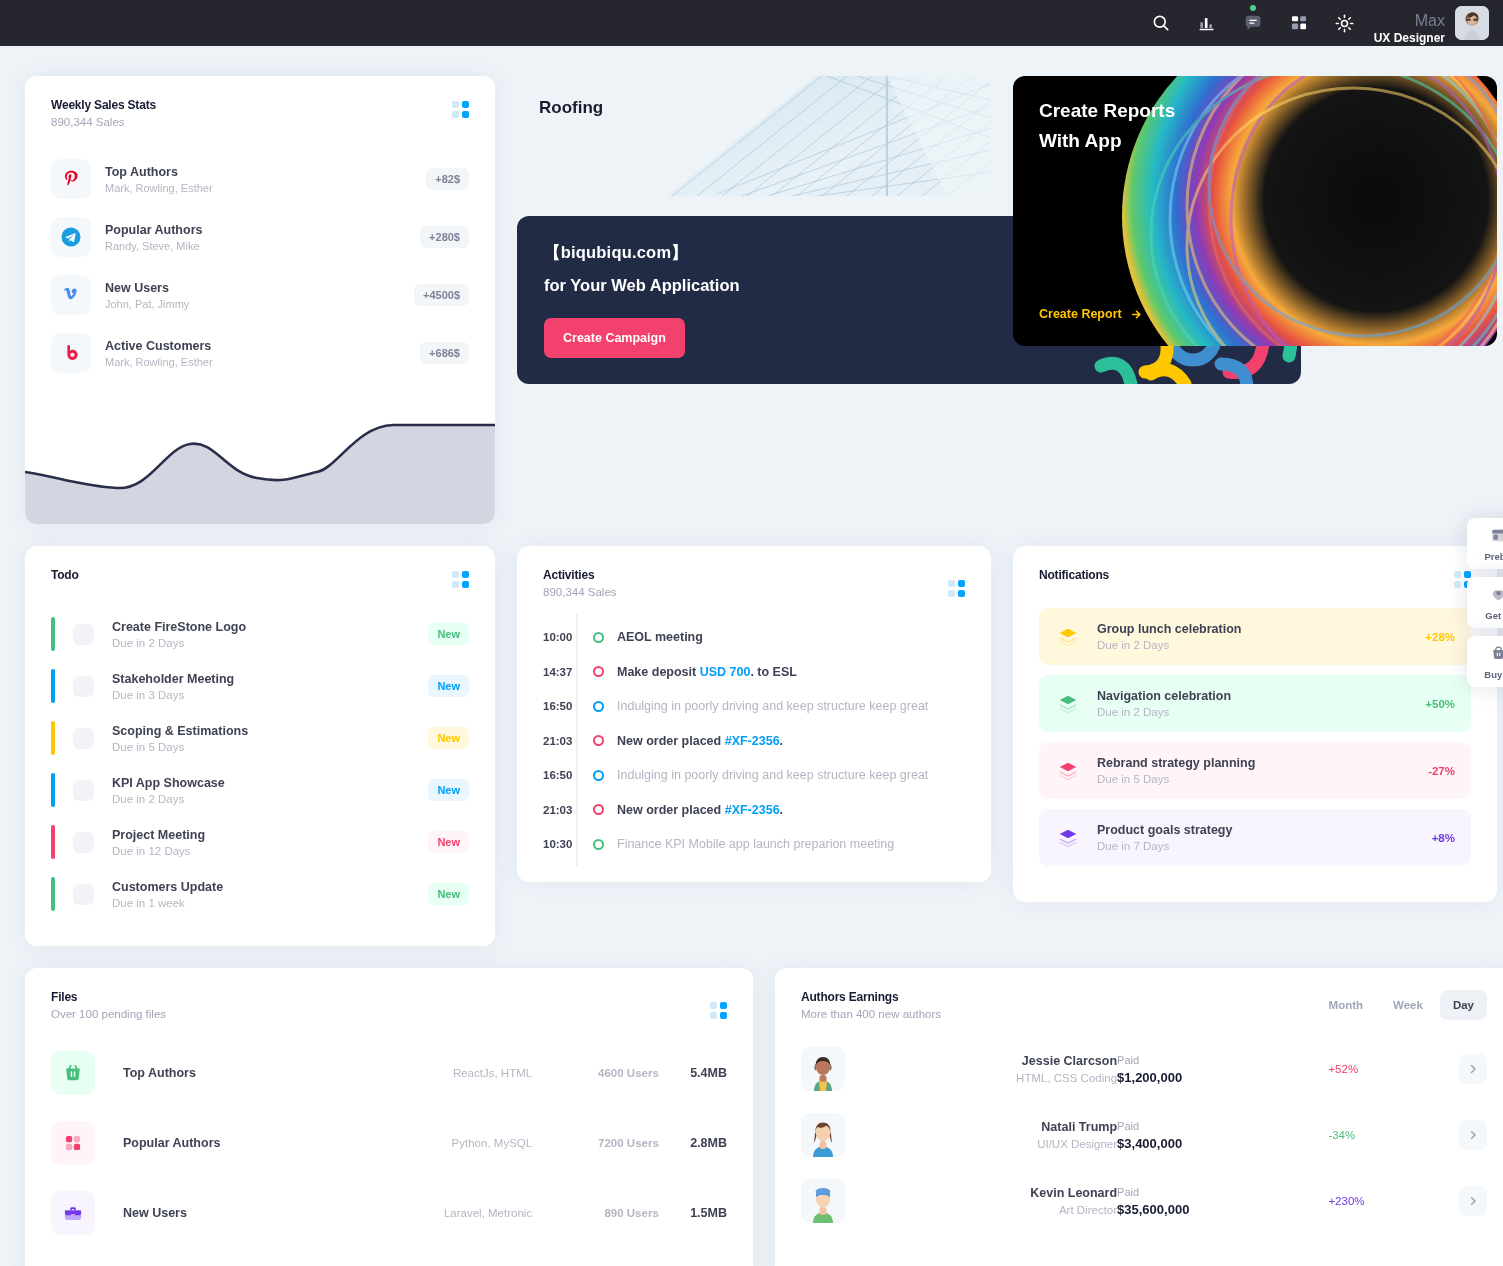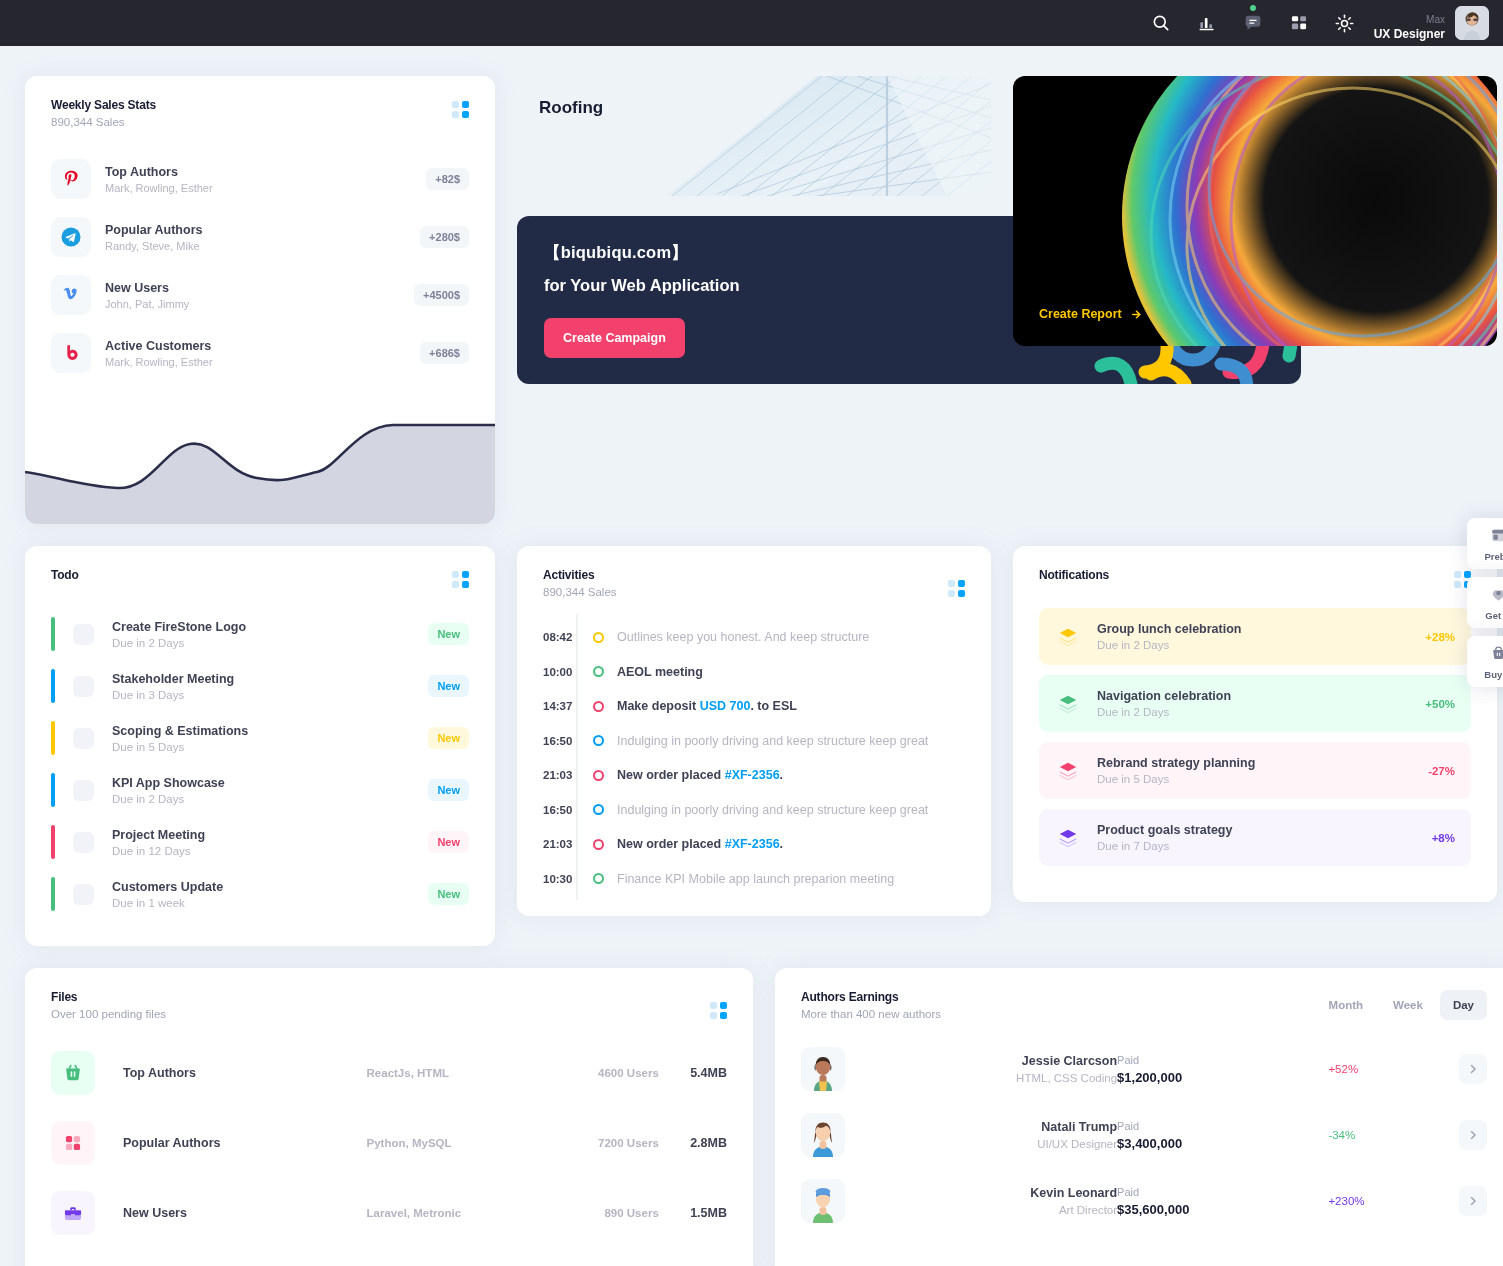--- a/index.html
+++ b/index.html
@@ -22,21 +22,21 @@
     width: 30px; height: 30px; display: flex; align-items: center;
     justify-content: center; position: relative; cursor: pointer;
   }
   .tb-icon svg { display: block; }
   .green-dot {
     position: absolute; top: -3px; left: 50%; margin-left: -3px;
     width: 6px; height: 6px; border-radius: 50%; background: #4fd18b;
   }
   .user-block { display: flex; align-items: center; gap: 10px; margin-left: 14px; }
   .user-text { text-align: right; line-height: 1.25; }
-  .user-name { font-size: 10px; color: #7c7f92; margin-top: 10px; }
+  .user-name { font-size: 16px; color: #7c7f92; margin-top: 10px; }
   .user-role { font-size: 12px; font-weight: bold; color: #ffffff; }
   .avatar-wrap {
     width: 34px; height: 34px; border-radius: 7px; overflow: hidden;
     background: #cfd5e0; display: block;
   }
 
   
   .page { padding: 30px 25px 0 25px; }
   .grid-top { display: flex; gap: 22px; align-items: flex-start; }
   .col-a { width: 470px; flex: 0 0 470px; }
@@ -163,21 +163,21 @@
 
   
   .grid-bot { display: flex; gap: 22px; margin-top: 22px; align-items: flex-start; }
   .col-files { width: 728px; flex: 0 0 728px; }
   .col-earn { width: 738px; flex: 0 0 738px; }
 
   .files-list { padding: 18px 26px 0 26px; }
   .frow { display: flex; align-items: center; padding: 13px 0; }
   .fic { width: 44px; height: 44px; border-radius: 9px; display:flex; align-items:center; justify-content:center; flex:0 0 44px;}
   .fname { margin-left: 28px; font-size: 12.5px; font-weight: bold; color: #3f4254; width: 250px;}
-  .ftech { font-size: 11.5px; font-weight: bold; color: #b5b5c3; width: 170px; }
+  .ftech { font-size: 11.5px; font-weight: normal; color: #b5b5c3; width: 170px; text-align: right; }
   .fusers { font-size: 11.5px; font-weight: bold; color: #b5b5c3; width: 130px; text-align: right; }
   .fsize { font-size: 12.5px; font-weight: bold; color: #3f4254; width: 70px; text-align: right; }
 
   
   .ae-tabs { display: flex; align-items: center; gap: 4px; }
   .ae-tab { font-size: 11.5px; font-weight: bold; color: #a1a5b7; padding: 9px 13px; border-radius: 7px; cursor: pointer; }
   .ae-tab.on { background: #eef1f5; color: #3f4254; }
   .ae-list { padding: 16px 26px 0 26px; }
   .aerow { display: flex; align-items: center; padding: 11px 0; }
   .ae-av { width: 44px; height: 44px; border-radius: 9px; background: #f5f8fa; overflow: hidden; flex:0 0 44px; }
@@ -447,20 +447,24 @@
           <g clip-path="url(#cbub)" opacity=".55" fill="none" stroke-width="3">
             <ellipse cx="230" cy="200" rx="160" ry="172" stroke="#ffca6a"></ellipse>
             <ellipse cx="225" cy="212" rx="172" ry="176" stroke="#7ad6f0"></ellipse>
             <ellipse cx="240" cy="196" rx="148" ry="168" stroke="#ef6a5a"></ellipse>
             <ellipse cx="218" cy="228" rx="184" ry="170" stroke="#4ed8b5"></ellipse>
             <ellipse cx="250" cy="212" rx="136" ry="160" stroke="#b55ad6"></ellipse>
             <ellipse cx="236" cy="240" rx="166" ry="158" stroke="#ffd86a"></ellipse>
             <ellipse cx="246" cy="180" rx="154" ry="150" stroke="#5fa7ef"></ellipse>
           </g>
         </svg>
+        <div class="rp-title">
+          <div>Create Reports</div>
+          <div>With App</div>
+        </div>
         <div class="rp-link">
           <span>Create Report</span>
           <svg width="13" height="13" viewBox="0 0 24 24" fill="none" stroke="#ffc700" stroke-width="3" stroke-linecap="round">
             <path d="M5 12h13M12 6l6 6-6 6"></path>
           </svg>
         </div>
       </div>
     </div>
   </div>
 
@@ -545,27 +549,20 @@
           </div>
           <div class="grid-icon" style="margin-top:12px;">
             <i class="gi-1"></i>
               <i class="gi-2"></i>
               <i class="gi-3"></i>
               <i class="gi-4"></i>
           </div>
         </div>
         <div class="acts">
           <div class="act-line"></div>
-          <div class="act-row">
-            <div class="act-time">08:42</div>
-            <div class="act-dot-col">
-                <span class="act-dot" style="border-color:#ffc700"></span>
-              </div>
-            <div class="act-txt"><span class="act-mut">Outlines keep you honest. And keep structure</span></div>
-          </div>
           <div class="act-row">
             <div class="act-time">10:00</div>
             <div class="act-dot-col">
                 <span class="act-dot" style="border-color:#47be7d"></span>
               </div>
             <div class="act-txt"><span class="act-dark">AEOL meeting</span></div>
           </div>
           <div class="act-row">
             <div class="act-time">14:37</div>
             <div class="act-dot-col">

